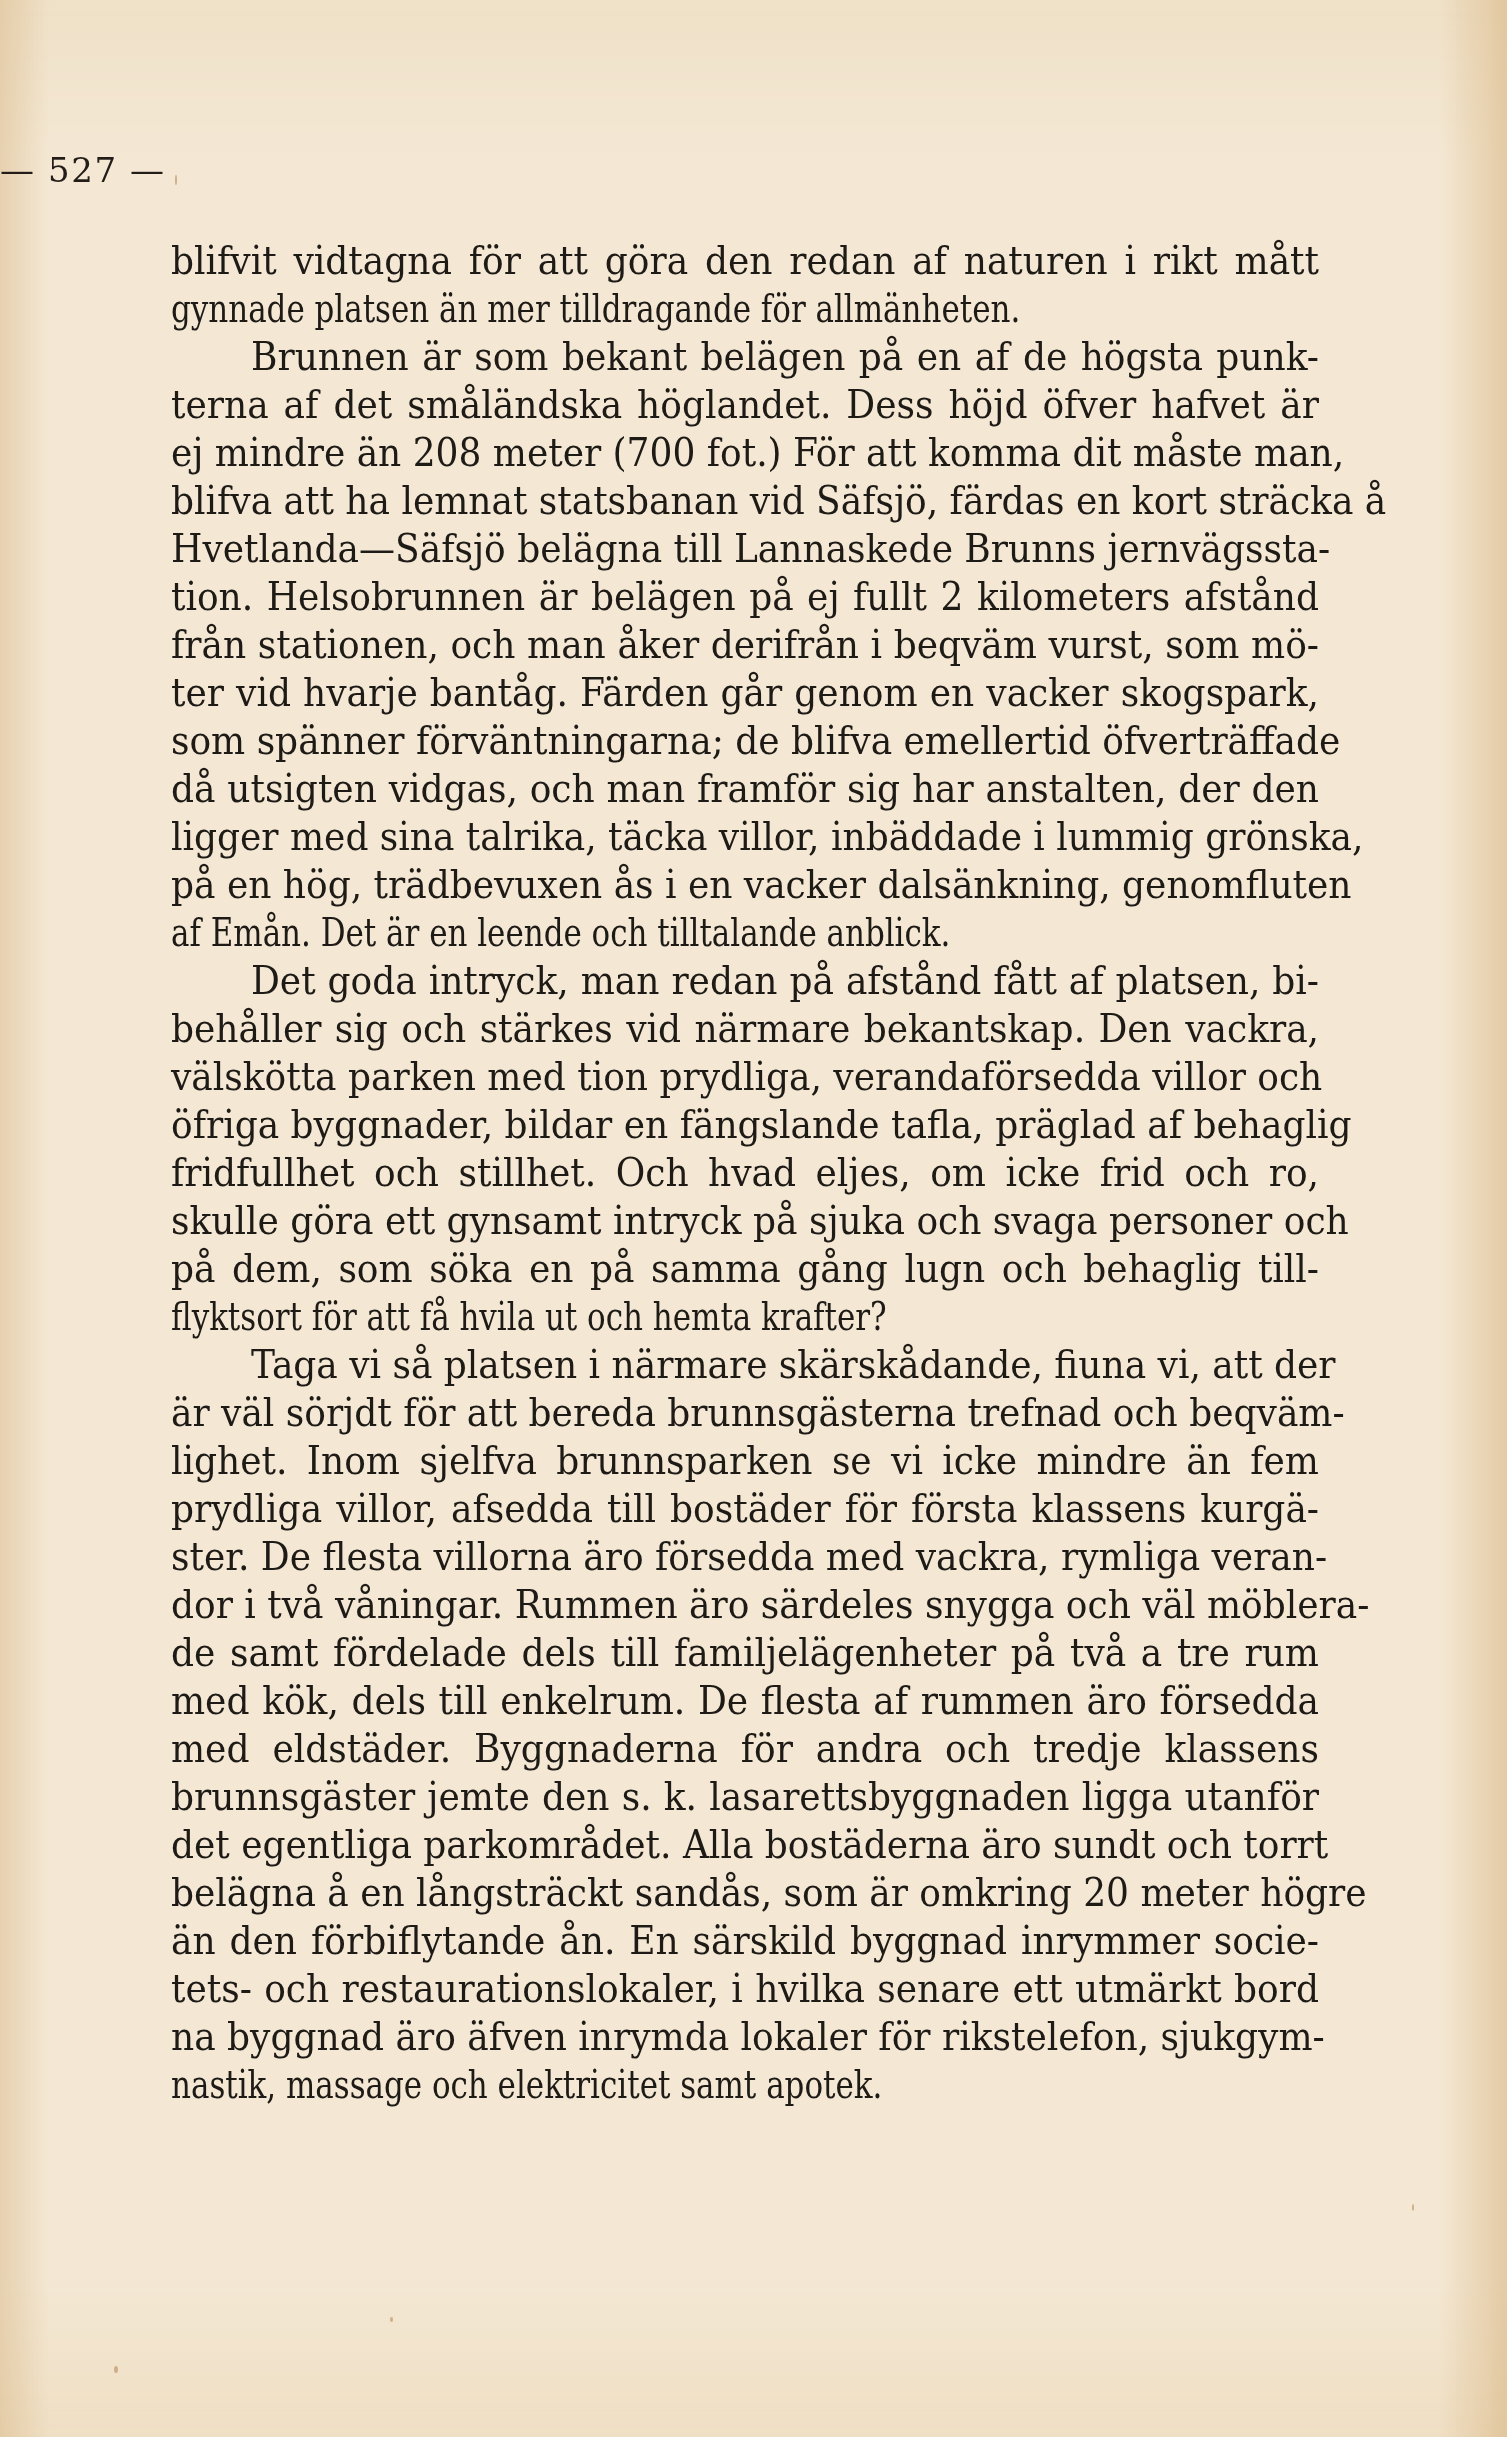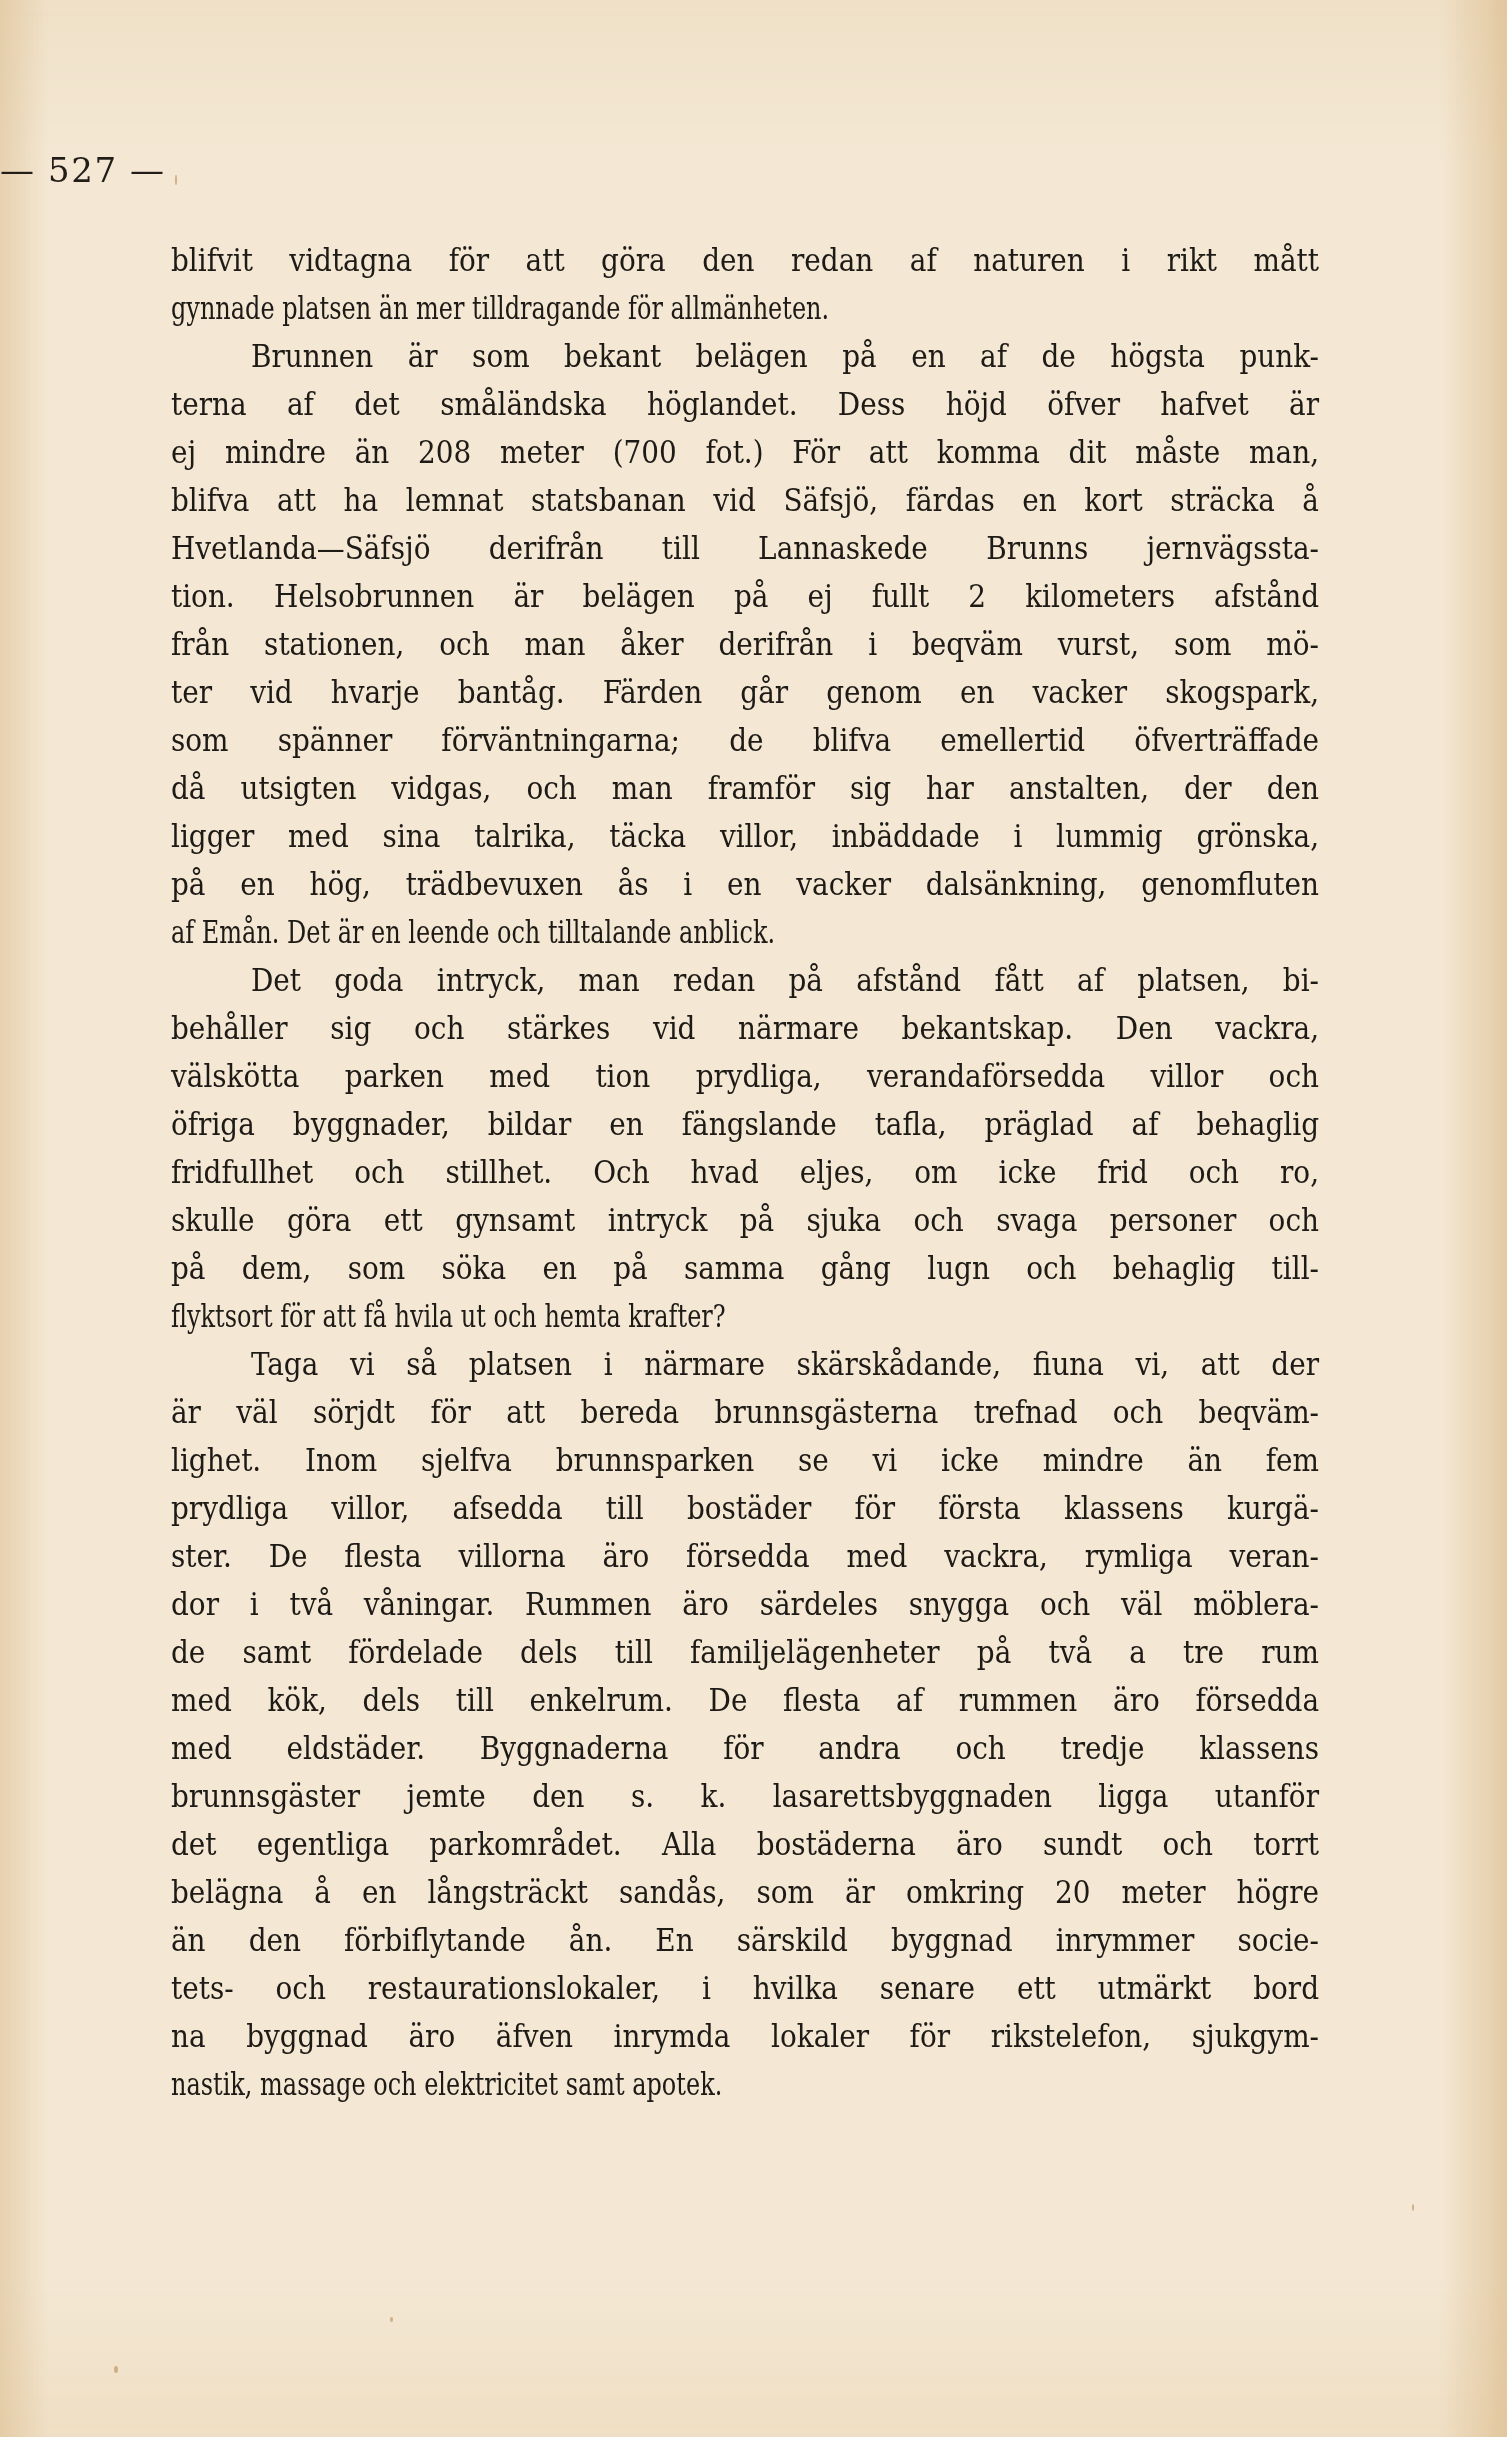--- a/index.html
+++ b/index.html
@@ -13,21 +13,21 @@
     font-family: "DejaVu Serif", "Liberation Serif", serif;
     color: #1e1a16;
   }
   .page-number {
     position: absolute; left: 0; width: 1508px; top: 146px;
     font-size: 34px; line-height: 49px;
     letter-spacing: 1.6px; color: #221d18;
   }
   .text-block {
     position: absolute; left: 171px; top: 236px; width: 1148px;
-    font-size: 31px; line-height: 48px;
+    font-size: 40px; line-height: 48px;
   }
   .line {
     display: block; height: 48px; white-space: nowrap;
     text-align: justify; text-align-last: justify;
     font-stretch: condensed;
     transform-origin: left center;
   }
   .line.last { text-align-last: left; }
   .line.indent { padding-left: 80px; }
   .speck { position: absolute; background: #b08350; border-radius: 50%; opacity: 0.55; }
@@ -41,21 +41,21 @@
   <div class="text-block">
     <div>
       <span class="line">blifvit vidtagna för att göra den redan af naturen i rikt mått</span>
       <span class="line last" style="transform: scaleX(0.86);">gynnade platsen än mer tilldragande för allmänheten.</span>
     </div>
     <div>
       <span class="line indent">Brunnen är som bekant belägen på en af de högsta punk-</span>
       <span class="line">terna af det småländska höglandet. Dess höjd öfver hafvet är</span>
       <span class="line">ej mindre än 208 meter (700 fot.) För att komma dit måste man,</span>
       <span class="line">blifva att ha lemnat statsbanan vid Säfsjö, färdas en kort sträcka å</span>
-      <span class="line">Hvetlanda—Säfsjö derifrån till Lannaskede Brunns jernvägssta-</span>
+      <span class="line">Hvetlanda—Säfsjö belägna till Lannaskede Brunns jernvägssta-</span>
       <span class="line">tion. Helsobrunnen är belägen på ej fullt 2 kilometers afstånd</span>
       <span class="line">från stationen, och man åker derifrån i beqväm vurst, som mö-</span>
       <span class="line">ter vid hvarje bantåg. Färden går genom en vacker skogspark,</span>
       <span class="line">som spänner förväntningarna; de blifva emellertid öfverträffade</span>
       <span class="line">då utsigten vidgas, och man framför sig har anstalten, der den</span>
       <span class="line">ligger med sina talrika, täcka villor, inbäddade i lummig grönska,</span>
       <span class="line">på en hög, trädbevuxen ås i en vacker dalsänkning, genomfluten</span>
       <span class="line last" style="transform: scaleX(0.86);">af Emån. Det är en leende och tilltalande anblick.</span>
     </div>
     <div>

